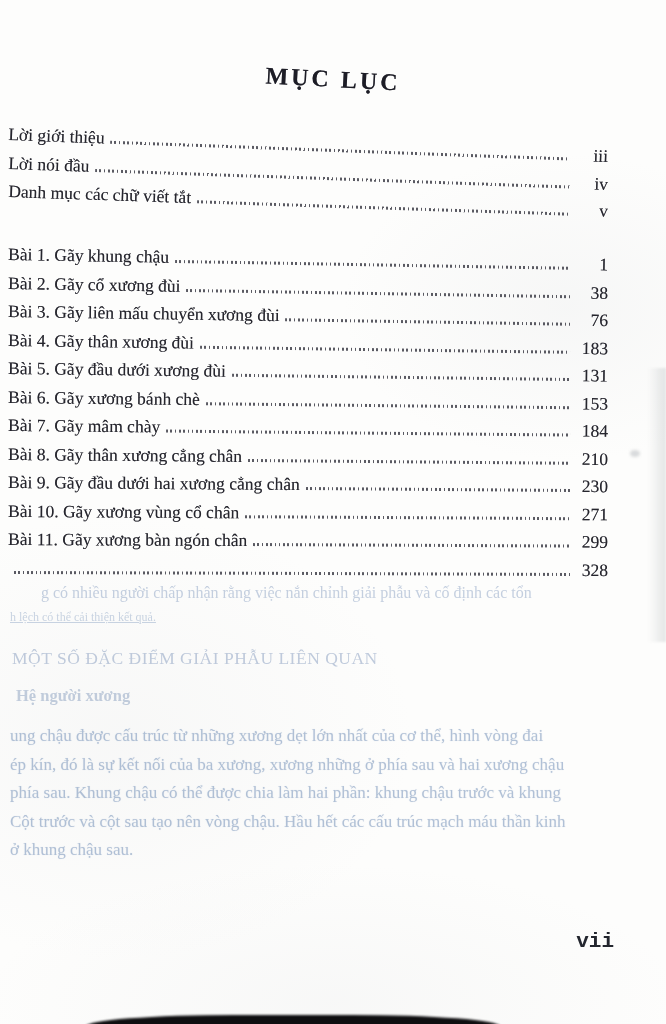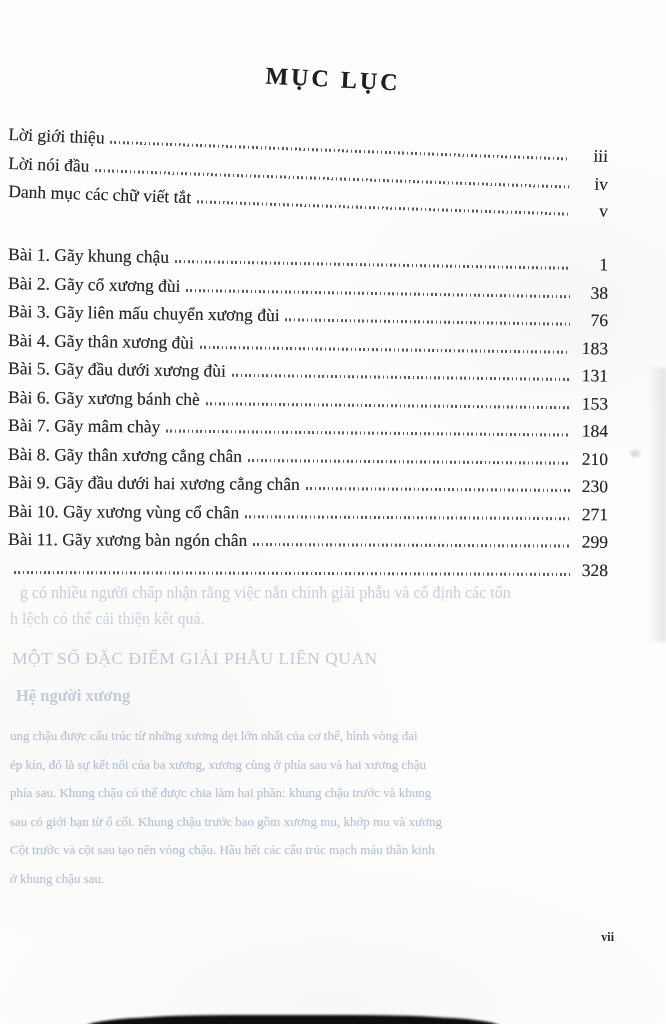--- a/index.html
+++ b/index.html
@@ -50,42 +50,42 @@
   .ch-rows .row:nth-child(5){transform:rotate(0.72deg);}
   .ch-rows .row:nth-child(6){transform:rotate(0.64deg);}
   .ch-rows .row:nth-child(7){transform:rotate(0.56deg);}
   .ch-rows .row:nth-child(8){transform:rotate(0.48deg);}
   .ch-rows .row:nth-child(9){transform:rotate(0.40deg);}
   .ch-rows .row:nth-child(10){transform:rotate(0.32deg);}
   .ch-rows .row:nth-child(11){transform:rotate(0.26deg);}
   .ch-rows .row:nth-child(12){transform:rotate(0.20deg);}
   
   .ghost{position:absolute;white-space:nowrap;filter:blur(0.4px);}
-  .ghost-intro-1{top:584px;left:20px;font-size:16px;color:rgba(116,144,184,0.42);}
-  .ghost-intro-2{top:610px;left:10px;font-size:16px;color:rgba(116,144,184,0.38);}
+  .ghost-intro-1{top:584px;left:41px;font-size:16px;color:rgba(116,144,184,0.42);}
+  .ghost-intro-2{top:610px;left:10px;font-size:12px;color:rgba(116,144,184,0.38);text-decoration:underline;}
   .ghost-heading{
     top:648px;left:12px;font-size:17.5px;font-weight:normal;letter-spacing:0.5px;
     color:rgba(108,134,176,0.42);
   }
   .ghost-subheading{
     top:686px;left:16px;font-size:16.5px;font-weight:bold;
     color:rgba(108,134,176,0.40);
   }
   .ghost-para{
     position:absolute;top:722px;left:10px;right:20px;
-    font-size:13px;line-height:28.5px;
+    font-size:17px;line-height:28.5px;
     color:rgba(114,142,182,0.42);
     filter:blur(0.35px);
   }
   .ghost-para div{white-space:nowrap;overflow:hidden;text-shadow:0 0 1px rgba(130,155,195,0.30);}
   
   .folio{
     position:absolute;top:930px;right:52px;
-    font-family:Liberation Serif, serif;
-    font-size:12px;font-weight:bold;color:#23262e;
+    font-family:Liberation Mono, monospace;
+    font-size:21px;font-weight:bold;color:#23262e;
   }
   
   .edge-strip{
     position:absolute;top:368px;left:648px;width:18px;height:274px;
     background:linear-gradient(to right,transparent,rgba(140,146,152,0.22));
     filter:blur(1.2px);
   }
   .smudge{
     position:absolute;top:450px;left:630px;width:10px;height:7px;
     background:rgba(150,155,160,0.35);border-radius:50%;filter:blur(1.5px);
@@ -184,23 +184,22 @@
     </div>
   </div>
 
   <div class="ghost ghost-intro-1">g có nhiều người chấp nhận rằng việc nắn chỉnh giải phẫu và cố định các tổn</div>
   <div class="ghost ghost-intro-2">h lệch có thể cải thiện kết quả.</div>
   <div class="ghost ghost-heading">MỘT SỐ ĐẶC ĐIỂM GIẢI PHẪU LIÊN QUAN</div>
   <div class="ghost ghost-subheading">Hệ người xương</div>
 
   <div class="ghost-para">
     <div>ung chậu được cấu trúc từ những xương dẹt lớn nhất của cơ thể, hình vòng đai</div>
-    <div>ép kín, đó là sự kết nối của ba xương, xương cùng ở phía sau và hai xương chậu</div>
+    <div>ép kín, đó là sự kết nối của ba xương, xương những ở phía sau và hai xương chậu</div>
     <div>phía sau. Khung chậu có thể được chia làm hai phần: khung chậu trước và khung</div>
-    <div>sau có giới hạn từ ổ cối. Khung chậu trước bao gồm xương mu, khớp mu và xương</div>
     <div>Cột trước và cột sau tạo nên vòng chậu. Hầu hết các cấu trúc mạch máu thần kinh</div>
     <div>ở khung chậu sau.</div>
   </div>
 
   <div class="folio">vii</div>
 
   <div class="edge-strip"></div>
   <div class="smudge"></div>
   <div class="bottom-arc"></div>
 

